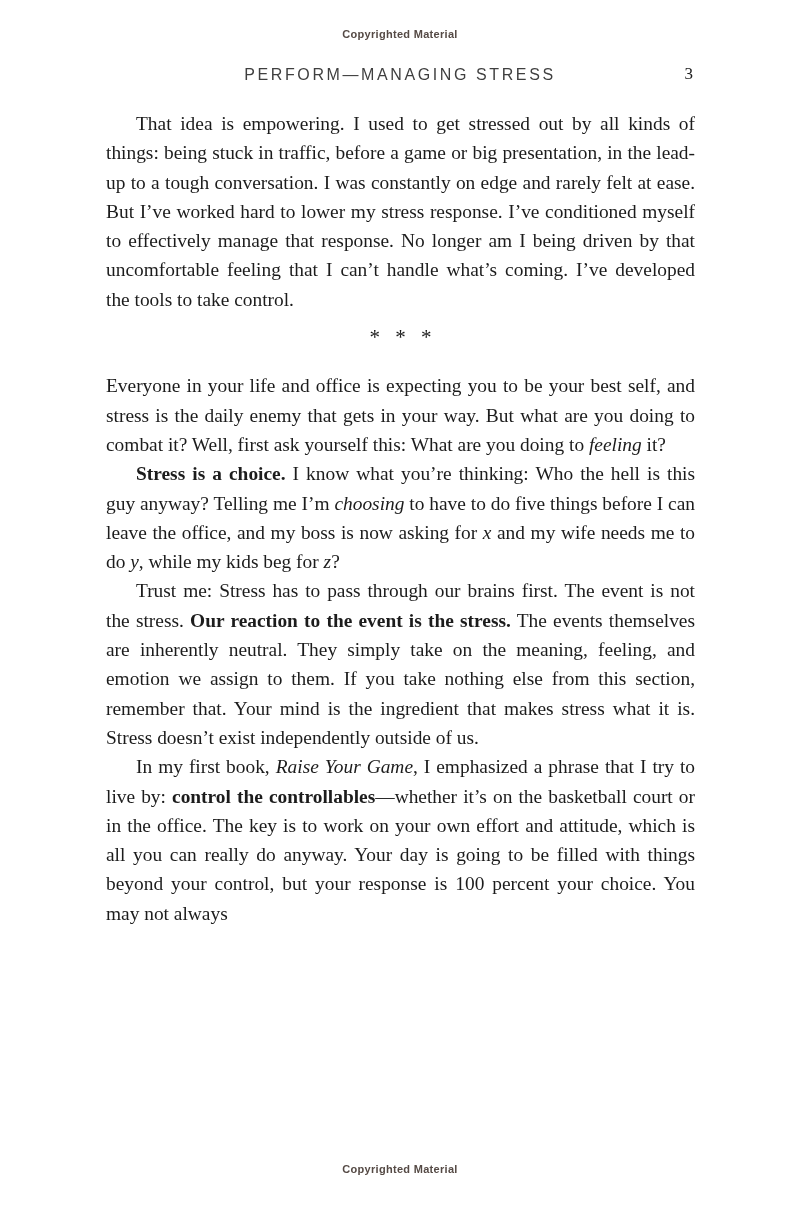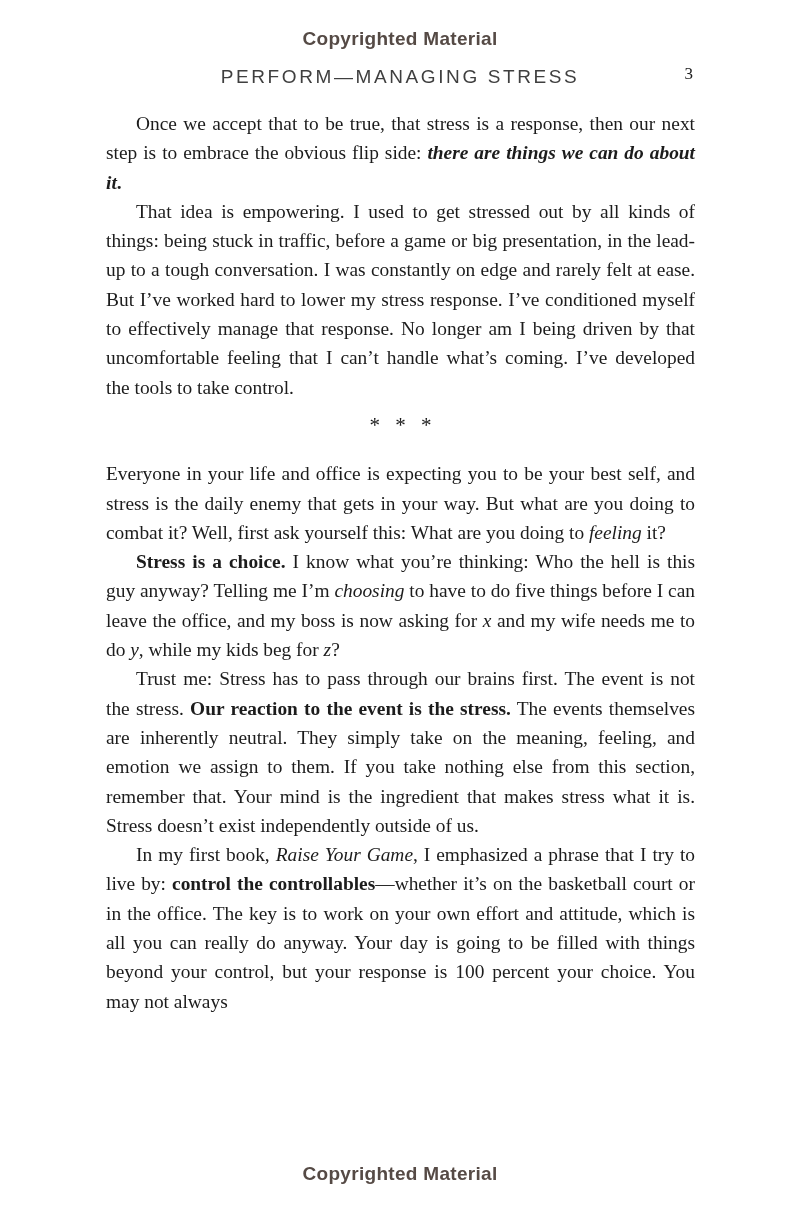--- a/index.html
+++ b/index.html
@@ -12,37 +12,37 @@
     overflow: hidden;
     font-family: "Liberation Serif", "DejaVu Serif", serif;
   }
   .copyright {
     position: absolute;
     left: 0;
     width: 100%;
     text-align: center;
     font-family: "Liberation Sans", "DejaVu Sans", sans-serif;
     font-weight: 700;
-    font-size: 19px;
+    font-size: 11px;
     letter-spacing: 0.3px;
     color: var(--copyright_text, #554a45);
   }
   .copyright.top { top: 28px; }
   .copyright.bottom { top: 1163px; }
   .running-header {
     position: absolute;
     top: 66px;
     left: 105px;
     right: 105px;
     text-align: center;
   }
   .header-title {
     font-family: "Liberation Sans", "DejaVu Sans", sans-serif;
     font-weight: 400;
-    font-size: 19px;
+    font-size: 16px;
     letter-spacing: 2.6px;
     color: var(--header_text, #3f3f3f);
   }
   .page-number {
     position: absolute;
     right: 2px;
     top: -2px;
     font-family: "Liberation Serif", "DejaVu Serif", serif;
     font-size: 17px;
     color: var(--body_text, #1c1c1c);
@@ -80,21 +80,20 @@
 <div class="page">
 
   <div class="copyright top">Copyrighted Material</div>
 
   <div class="running-header">
     <span class="header-title">PERFORM—MANAGING STRESS</span>
     <span class="page-number">3</span>
   </div>
 
   <div class="page-body">
-      <p class="para indent"><span class="run-normal">Once we accept that to be true, that stress is a response, then our next step is to embrace the obvious flip side: </span><span class="run-bold-italic">there are things we can do about it</span><span class="run-bold">.</span></p>
       <p class="para indent"><span class="run-normal">That idea is empowering. I used to get stressed out by all kinds of things: being stuck in traffic, before a game or big presentation, in the lead-up to a tough conversation. I was constantly on edge and rarely felt at ease. But I’ve worked hard to lower my stress response. I’ve conditioned myself to effectively manage that response. No longer am I being driven by that uncomfortable feeling that I can’t handle what’s coming. I’ve developed the tools to take control.</span></p>
       <p class="separator">* * *</p>
       <p class="para"><span class="run-normal">Everyone in your life and office is expecting you to be your best self, and stress is the daily enemy that gets in your way. But what are you doing to combat it? Well, first ask yourself this: What are you doing to </span><span class="run-italic">feeling</span><span class="run-normal"> it?</span></p>
       <p class="para indent"><span class="run-bold">Stress is a choice.</span><span class="run-normal"> I know what you’re thinking: Who the hell is this guy anyway? Telling me I’m </span><span class="run-italic">choosing</span><span class="run-normal"> to have to do five things before I can leave the office, and my boss is now asking for </span><span class="run-italic">x</span><span class="run-normal"> and my wife needs me to do </span><span class="run-italic">y</span><span class="run-normal">, while my kids beg for </span><span class="run-italic">z</span><span class="run-normal">?</span></p>
       <p class="para indent"><span class="run-normal">Trust me: Stress has to pass through our brains first. The event is not the stress. </span><span class="run-bold">Our reaction to the event is the stress.</span><span class="run-normal"> The events themselves are inherently neutral. They simply take on the meaning, feeling, and emotion we assign to them. If you take nothing else from this section, remember that. Your mind is the ingredient that makes stress what it is. Stress doesn’t exist independently outside of us.</span></p>
       <p class="para indent"><span class="run-normal">In my first book, </span><span class="run-italic">Raise Your Game</span><span class="run-normal">, I emphasized a phrase that I try to live by: </span><span class="run-bold">control the controllables</span><span class="run-normal">—whether it’s on the basketball court or in the office. The key is to work on your own effort and attitude, which is all you can really do anyway. Your day is going to be filled with things beyond your control, but your response is 100 percent your choice. You may not always</span></p>
     </div>
 
   <div class="copyright bottom">Copyrighted Material</div>
 

